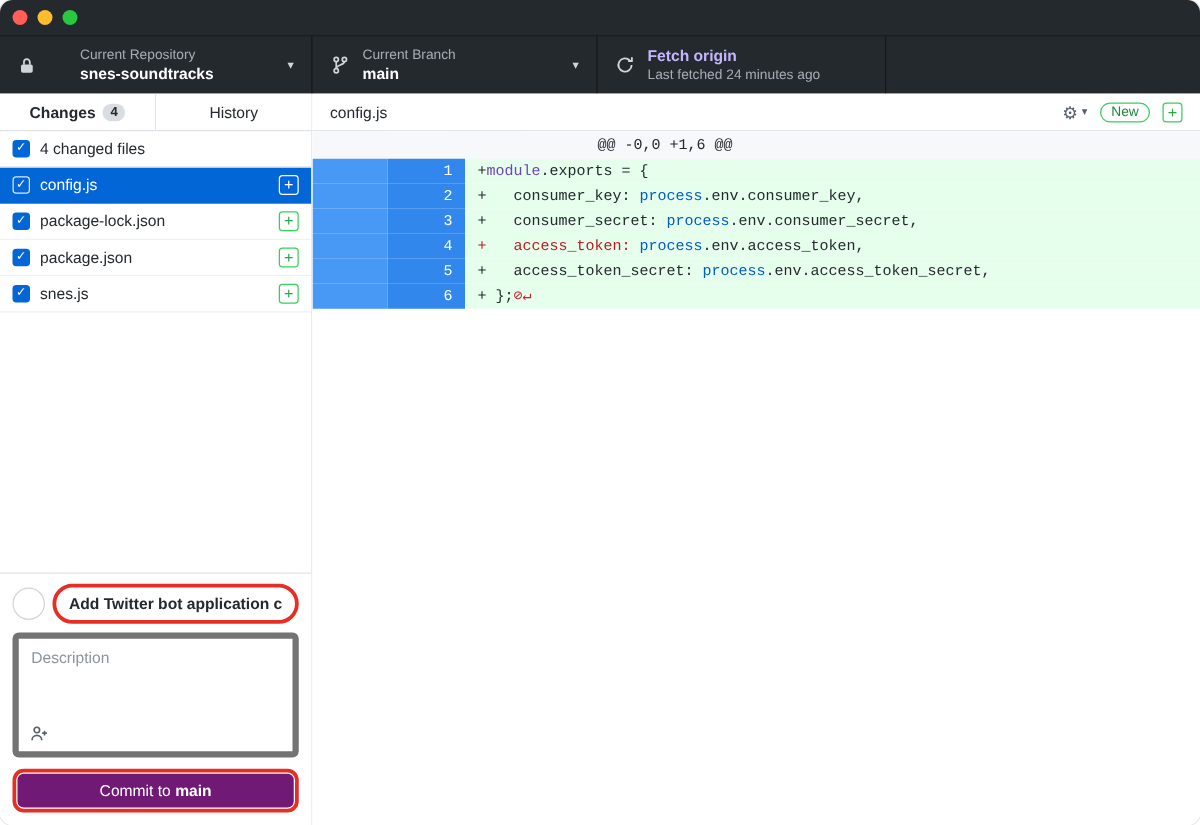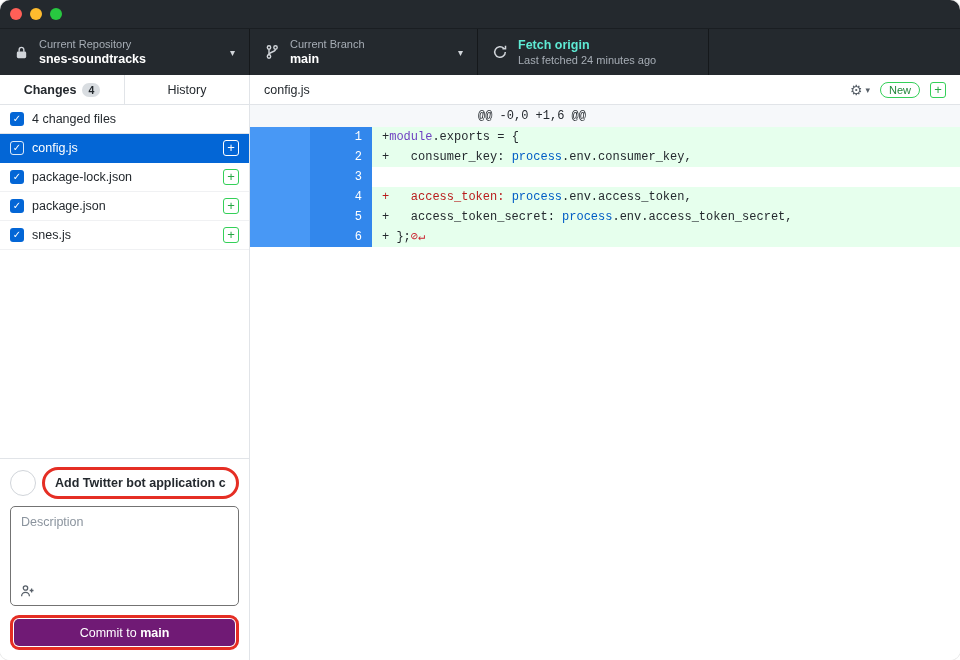--- a/index.html
+++ b/index.html
@@ -8,26 +8,26 @@
   .window { width:960px; height:660px; border-radius:10px; overflow:hidden; display:flex; flex-direction:column; background:#fff; box-shadow:0 0 0 1px rgba(0,0,0,.08); }
 
   
   .titlebar { height:28px; flex:0 0 28px; background:#24292e; display:flex; align-items:center; padding-left:10px; gap:8px; }
   .traffic { width:12px; height:12px; border-radius:50%; cursor:pointer; }
   .t-close { background:#ff5f57; } .t-min { background:#febc2e; } .t-zoom { background:#28c840; }
 
   
   .toolbar { height:47px; flex:0 0 47px; background:#24292e; display:flex; border-top:1px solid #1a1e22; }
   .tb-section { display:flex; align-items:center; padding:0 14px; border-right:1px solid #15181b; cursor:pointer; }
-  .tb-repo { width:250px; } .tb-branch { width:228px; } .tb-fetch { width:231px; }
+  .tb-repo { width:250px;gap:25px; } .tb-branch { width:228px; } .tb-fetch { width:231px; }
   .ticon { margin-right:10px; display:flex; flex:0 0 auto; }
   .tb-text { display:flex; flex-direction:column; line-height:1.3; min-width:0; }
   .tb-label { font-size:11px; color:#a6adb5; }
   .tb-value { font-size:12.5px; color:#fff; font-weight:700; white-space:nowrap; }
-  .tb-title { font-size:12.5px; color:#5eead4; font-weight:700; }
+  .tb-title { font-size:12.5px; color:#c4b5fd; font-weight:700; }
   .tb-sub { font-size:11px; color:#a6adb5; white-space:nowrap; }
   .chevron { margin-left:auto; color:#d1d5da; font-size:10px; padding-left:8px; }
 
   
   .content { flex:1; display:flex; min-height:0;border-radius:16px; }
   .sidebar { width:250px; flex:0 0 250px; border-right:1px solid #e1e4e8; display:flex; flex-direction:column; background:#fff; }
   .main { flex:1; display:flex; flex-direction:column; min-width:0; background:#fff; }
 
   
   .tabs { height:30px; flex:0 0 30px; display:flex; border-bottom:1px solid #e1e4e8; }
@@ -46,21 +46,21 @@
   .plus-icon { margin-left:auto; width:16px; height:16px; flex:0 0 16px; border:1px solid #34d058; border-radius:3px; color:#28a745; font-size:13px; line-height:14px; text-align:center; cursor:pointer; }
   .file-row.selected .plus-icon { border-color:#fff; color:#fff; }
 
   
   .commit-area { flex:0 0 auto; border-top:1px solid #e1e4e8; padding:8px 10px 10px; display:flex; flex-direction:column; background:#fff; }
   .summary-line { display:flex; align-items:center; gap:6px; }
   .avatar { width:26px; height:26px; flex:0 0 26px; border-radius:50%; border:1px solid #d1d5da; background:#fff; }
   .ring { border:3px solid #e52e24; border-radius:16px; }
   .summary-ring { flex:1; }
   .summary-input { width:100%; height:26px; border:none; outline:none; background:transparent; font-family:"Liberation Sans","DejaVu Sans",sans-serif; font-size:12.5px; font-weight:600; color:#24292e; padding:0 10px; }
-  .desc-box { margin-top:7px; border:1px solid #737373; border-radius:5px; height:100px; position:relative; background:#fff; }
+  .desc-box { margin-top:7px; border:5px solid #737373; border-radius:5px; height:100px; position:relative; background:#fff; }
   .desc-input { width:100%; height:72px; border:none; outline:none; resize:none; background:transparent; font-family:"Liberation Sans","DejaVu Sans",sans-serif; font-size:12.5px; color:#24292e; padding:8px 10px; }
   .desc-input::placeholder { color:#8b949e; }
   .coauthor { position:absolute; left:8px; bottom:6px; display:flex; cursor:pointer; }
   .button-ring { margin-top:9px; border-radius:9px; padding:1px; }
   .commit-btn { display:block; width:100%; height:27px; background:#701a75; border:none; border-radius:5px; color:#fff; font-family:"Liberation Sans","DejaVu Sans",sans-serif; font-size:12.5px; cursor:pointer; }
   .commit-btn b { font-weight:700; }
 
   
   .file-header { height:30px; flex:0 0 30px; border-bottom:1px solid #e1e4e8; display:flex; align-items:center; padding:0 14px; font-size:12.5px; color:#24292e; background:#fff; }
   .header-right { margin-left:auto; display:flex; align-items:center; gap:10px; }
@@ -225,20 +225,21 @@
             <span class="code"><span style="color: rgb(36, 41, 46);">+</span><span style="color: rgb(111, 66, 193);">module</span><span style="color: rgb(36, 41, 46);">.exports = {</span></span>
           </div>
           <div class="diff-row added">
             <span class="g-old sel"></span>
             <span class="g-new sel">2</span>
             <span class="code"><span style="color: rgb(36, 41, 46);">+   consumer_key: </span><span style="color: rgb(0, 92, 197);">process</span><span style="color: rgb(36, 41, 46);">.env.consumer_key,</span></span>
           </div>
           <div class="diff-row added">
             <span class="g-old sel"></span>
             <span class="g-new sel">3</span>
+            <span class="code"><span style="color: rgb(36, 41, 46);">+   consumer_secret: </span><span style="color: rgb(0, 92, 197);">process</span><span style="color: rgb(36, 41, 46);">.env.consumer_secret,</span></span>
           </div>
           <div class="diff-row added">
             <span class="g-old sel"></span>
             <span class="g-new sel">4</span>
             <span class="code"><span style="color: #b91c1c;">+   access_token: </span><span style="color: rgb(0, 92, 197);">process</span><span style="color: rgb(36, 41, 46);">.env.access_token,</span></span>
           </div>
           <div class="diff-row added">
             <span class="g-old sel"></span>
             <span class="g-new sel">5</span>
             <span class="code"><span style="color: rgb(36, 41, 46);">+   access_token_secret: </span><span style="color: rgb(0, 92, 197);">process</span><span style="color: rgb(36, 41, 46);">.env.access_token_secret,</span></span>

